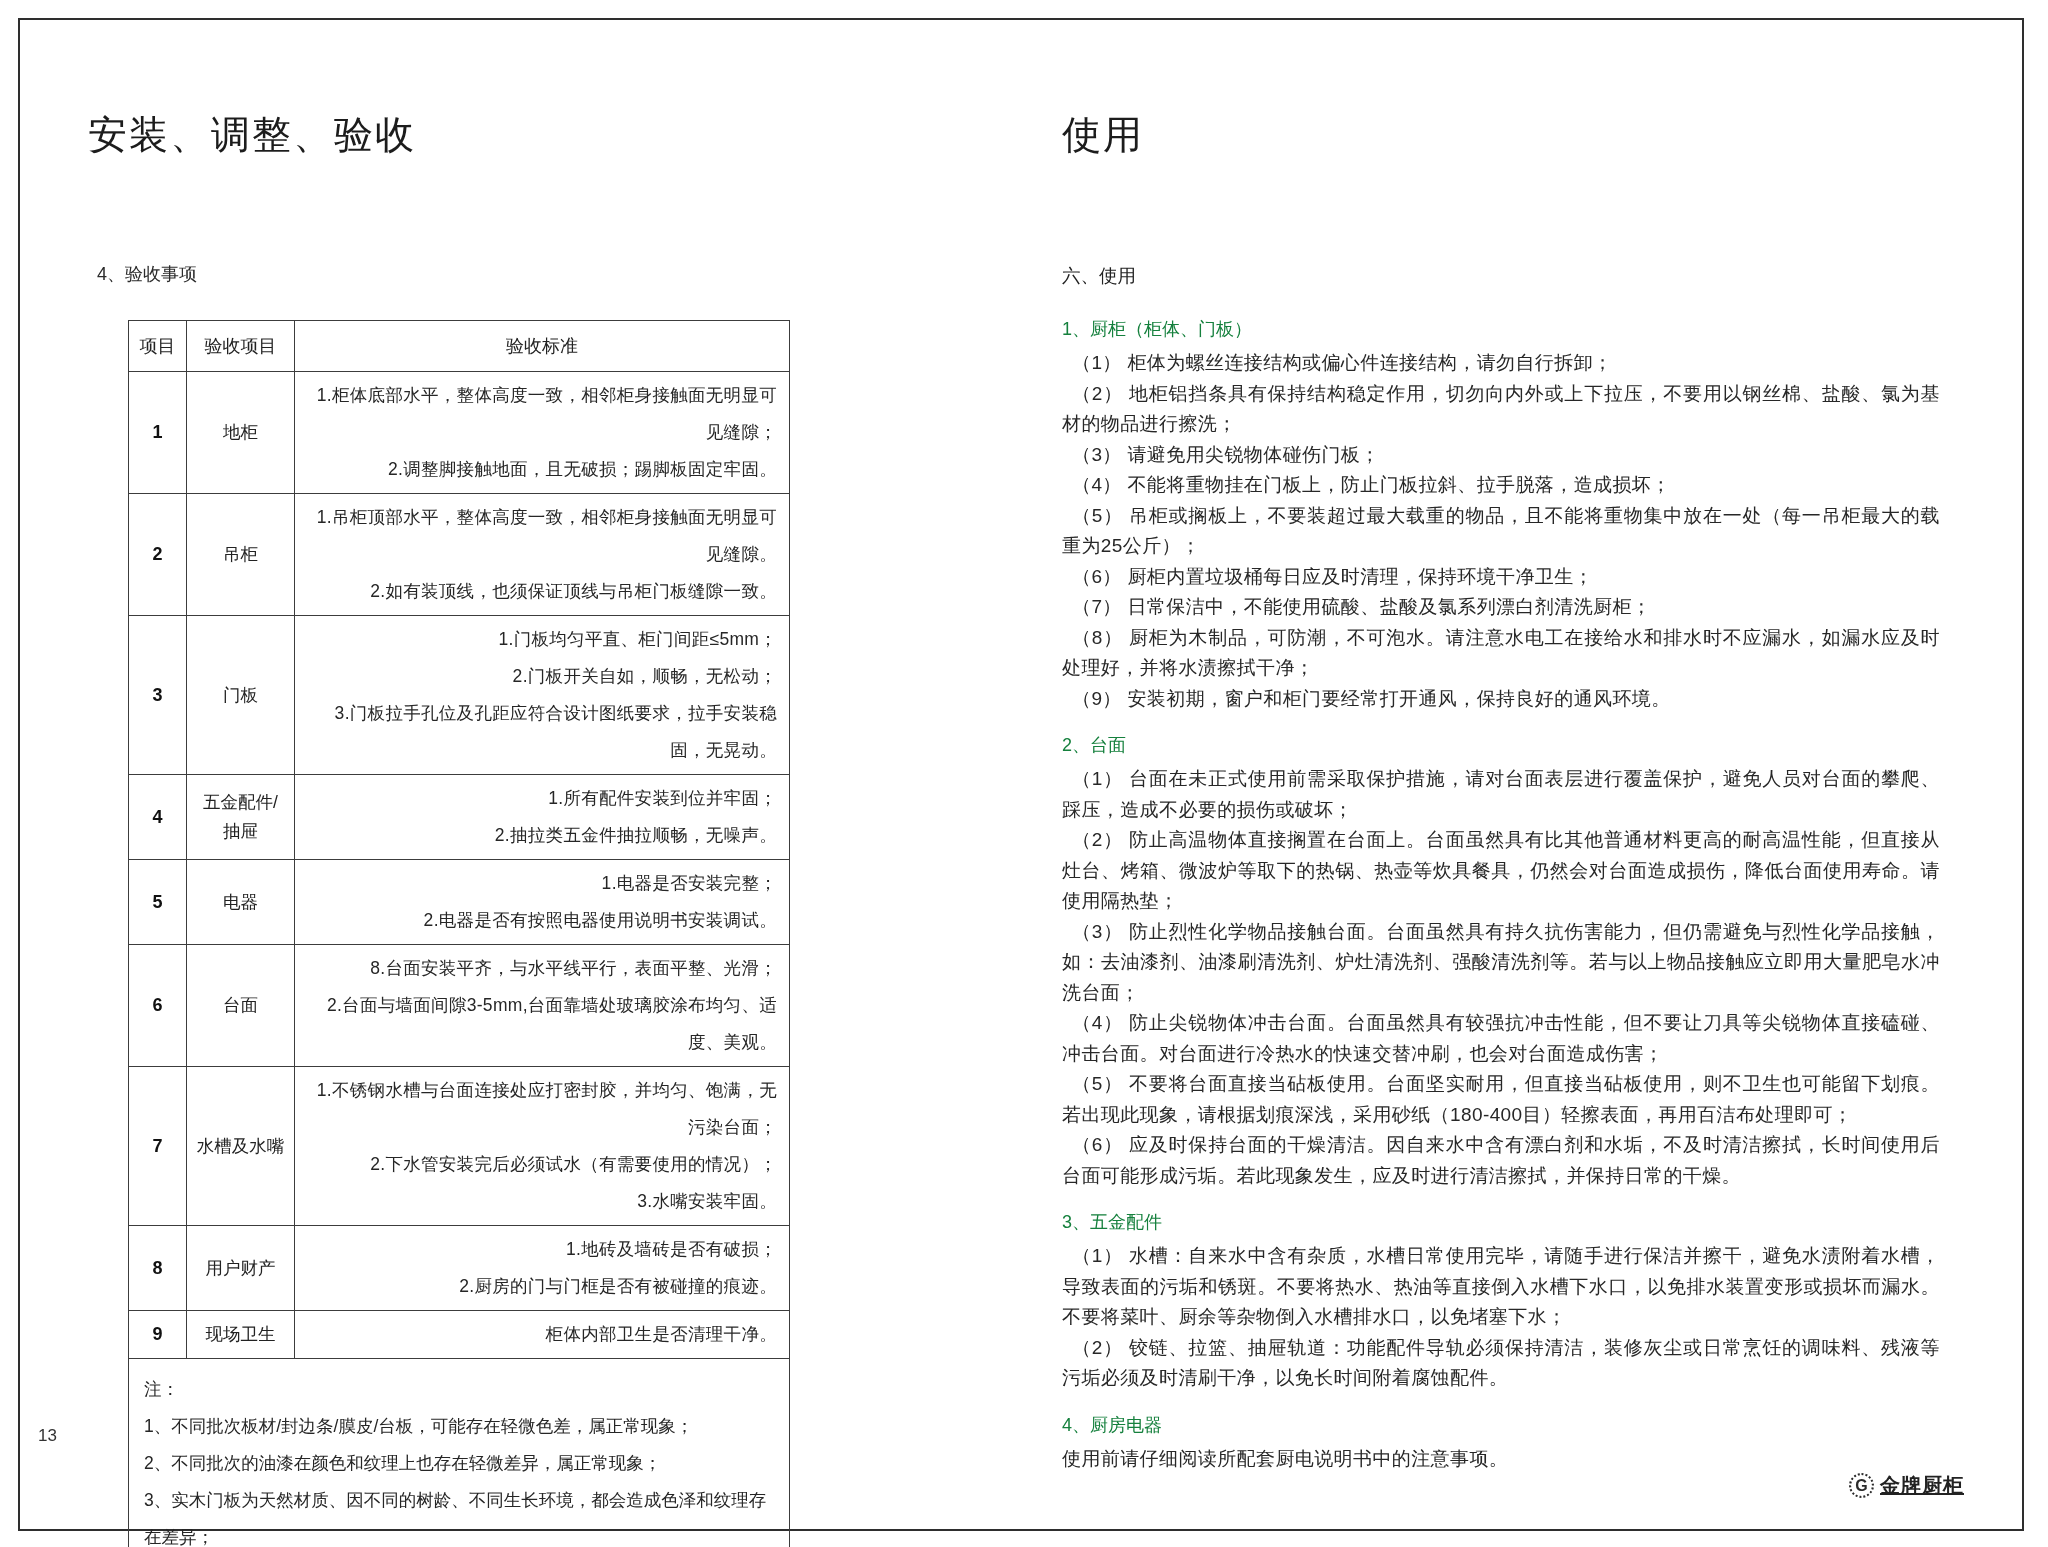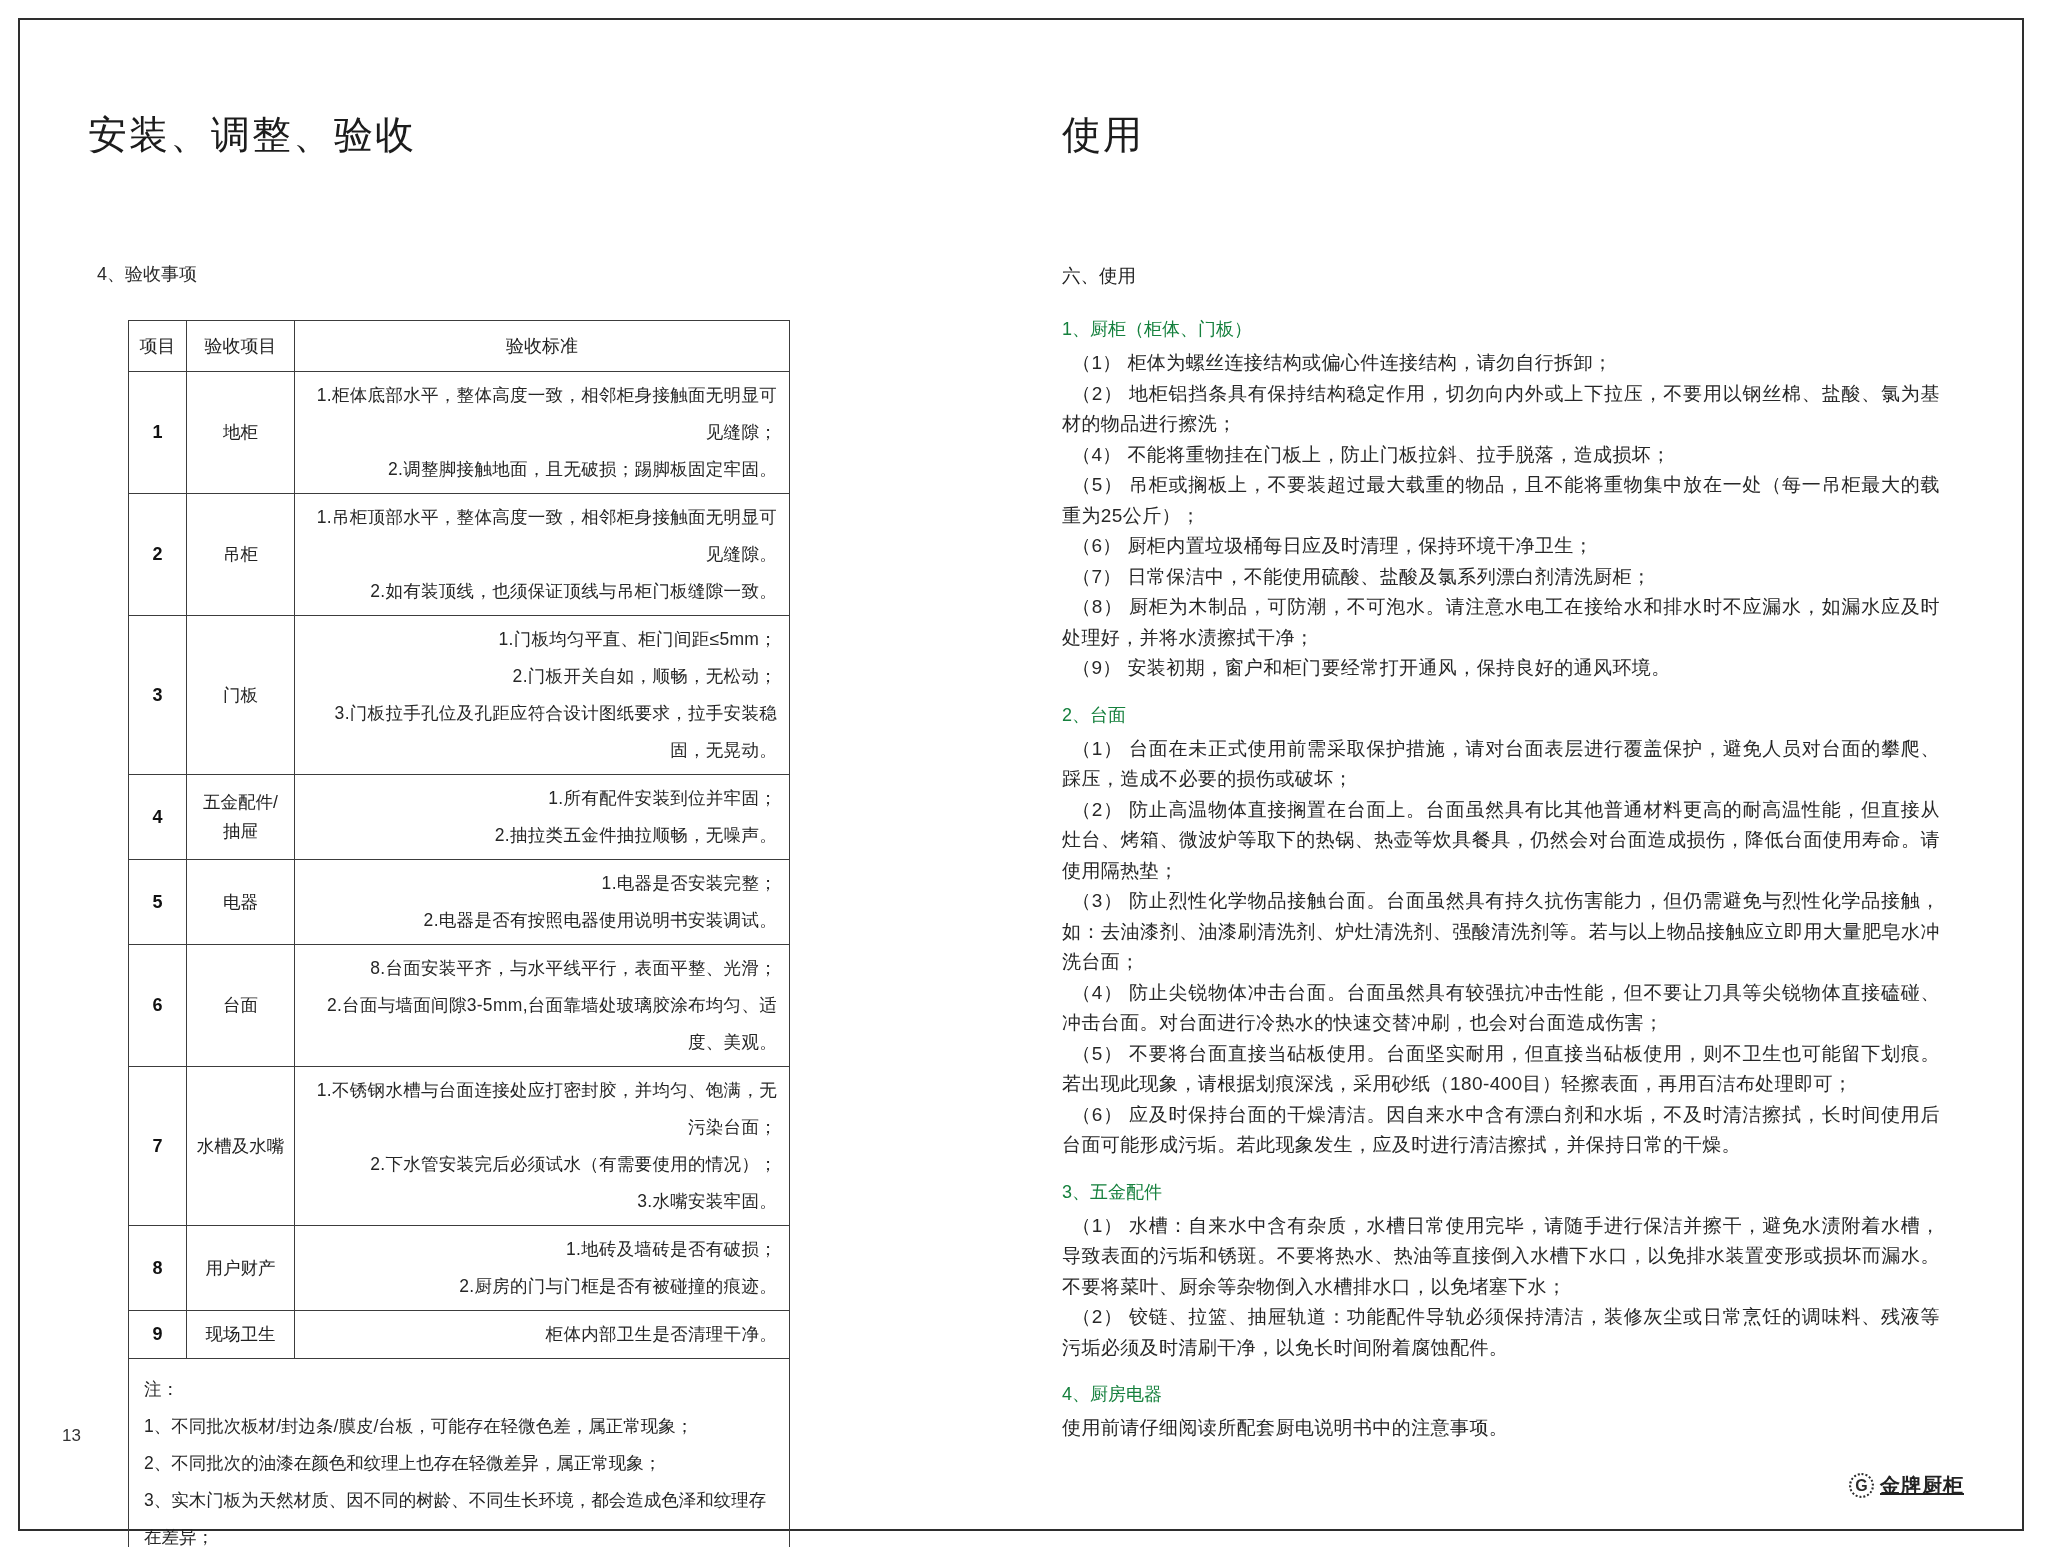--- a/index.html
+++ b/index.html
@@ -49,21 +49,21 @@
   .right-section-label { margin:0 0 26px 0; font-size:18.5px; color:#222; }
   .block { margin:0 0 16px 0; }
   .block .heading { margin:0 0 4px 0; font-size:18px; color:#15803d; line-height:30px; }
   .block p.item {
     margin:0; font-size:19px; line-height:30.5px; text-align:justify;
     text-indent:10px; letter-spacing:0.4px; color:#272727;
   }
   .block p.item.flush { text-indent:0; }
 
   
-  .page-number { position:absolute; left:38px; top:1426px; font-size:17px; color:#333;margin-left:24px; }
+  .page-number { position:absolute; left:38px; top:1426px; font-size:17px; color:#333; }
   .brand { position:absolute; right:84px; top:1472px; display:flex; align-items:center; gap:6px; }
   .g-icon {
     width:25px; height:25px; border:2.5px dotted #2b2b2b; border-radius:50%;
     display:flex; align-items:center; justify-content:center;
     font-size:16px; font-weight:700; color:#2b2b2b; box-sizing:border-box;
   }
   .brand-name { font-size:20px; font-weight:600; color:#222; letter-spacing:1px;text-decoration:underline; }
 </style>
 </head>
 <body>
@@ -157,20 +157,21 @@
   </tbody>
 </table>
 
 <div class="right-body">
   <p class="right-section-label">六、使用</p>
 
   <div class="block">
     <p class="heading">1、厨柜（柜体、门板）</p>
     <p class="item">（1） 柜体为螺丝连接结构或偏心件连接结构，请勿自行拆卸；</p>
     <p class="item">（2） 地柜铝挡条具有保持结构稳定作用，切勿向内外或上下拉压，不要用以钢丝棉、盐酸、氯为基材的物品进行擦洗；</p>
+    <p class="item">（3） 请避免用尖锐物体碰伤门板；</p>
     <p class="item">（4） 不能将重物挂在门板上，防止门板拉斜、拉手脱落，造成损坏；</p>
     <p class="item">（5） 吊柜或搁板上，不要装超过最大载重的物品，且不能将重物集中放在一处（每一吊柜最大的载重为25公斤）；</p>
     <p class="item">（6） 厨柜内置垃圾桶每日应及时清理，保持环境干净卫生；</p>
     <p class="item">（7） 日常保洁中，不能使用硫酸、盐酸及氯系列漂白剂清洗厨柜；</p>
     <p class="item">（8） 厨柜为木制品，可防潮，不可泡水。请注意水电工在接给水和排水时不应漏水，如漏水应及时处理好，并将水渍擦拭干净；</p>
     <p class="item">（9） 安装初期，窗户和柜门要经常打开通风，保持良好的通风环境。</p>
   </div>
 
   <div class="block">
     <p class="heading">2、台面</p>

